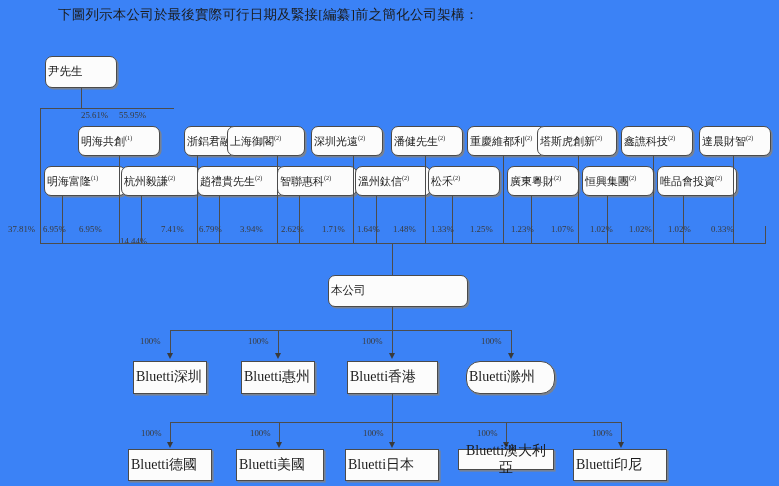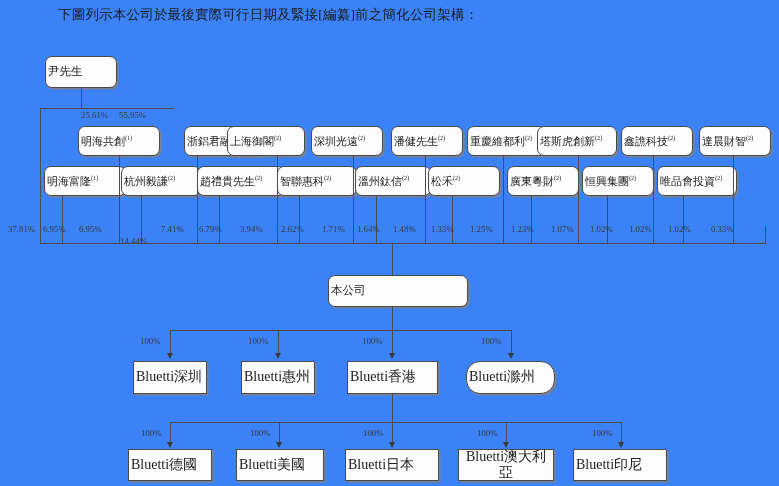--- a/index.html
+++ b/index.html
@@ -327,20 +327,20 @@
 
   <div class="node rect tier-sub" style="left:236px; top:449px; width:88px; height:32px;">
     <span class="lbl">Bluetti美國</span>
   </div>
   <div class="node rect tier-sub" style="left:128px; top:449px; width:84px; height:32px;">
     <span class="lbl">Bluetti德國</span>
   </div>
   <div class="node rect tier-sub" style="left:345px; top:449px; width:94px; height:32px;">
     <span class="lbl">Bluetti日本</span>
   </div>
-  <div class="node rect tier-sub" style="left:458px; top:449px; width:96px; height:32px;">
+  <div class="node rect tier-sub" style="left:458px; top:449px; width:96px; height:21px;">
     <span class="lbl">Bluetti澳大利亞</span>
   </div>
   <div class="node rect tier-sub" style="left:573px; top:449px; width:94px; height:32px;">
     <span class="lbl">Bluetti印尼</span>
   </div>
 
 </div>
 
 </body></html>

